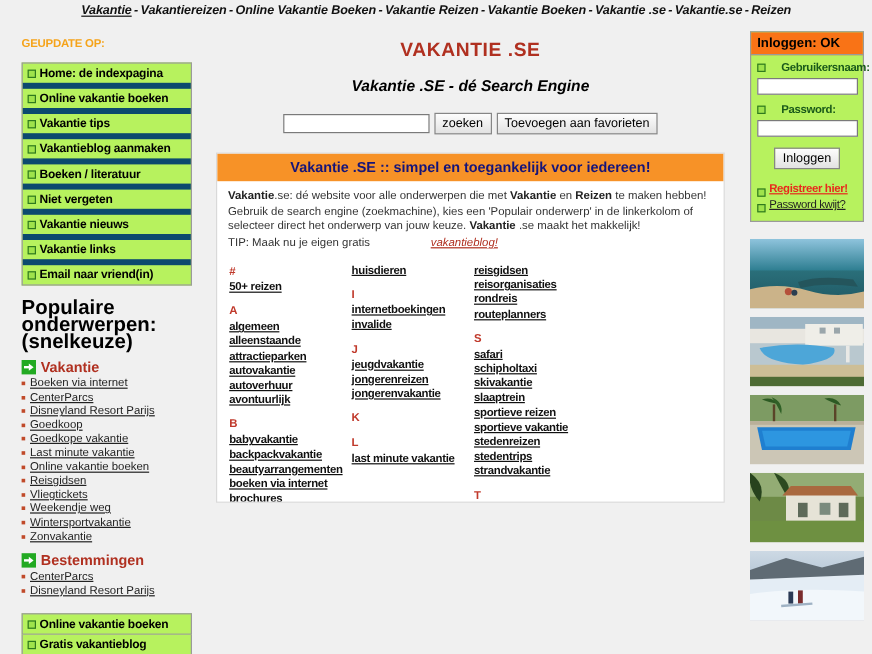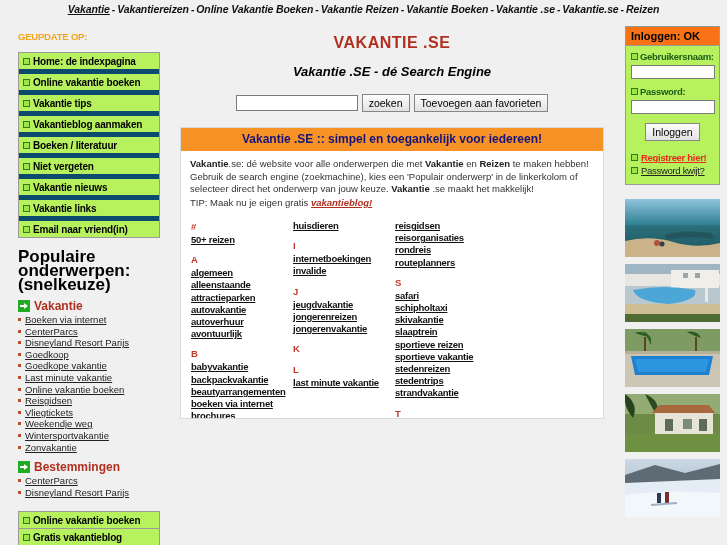--- a/index.html
+++ b/index.html
@@ -228,21 +228,21 @@
     padding: 4px 0 5px 0;
   }
   #panel-intro {
     padding: 7px 9px 0 9px;
     font-size: 9.5px;
     line-height: 12.5px;
     color: #333;
   }
   #panel-intro b { color: #222; }
   #panel-intro .tip { display: block; margin-top: 1px; }
-  #panel-intro .tipword { font-style: italic; font-weight: bold; color: #b03020; }
+  #panel-intro .tipword { font-style: italic; font-weight: normal; color: #b03020; margin-left: 48px; }
 
   #az {
     display: flex;
     padding: 11px 0 0 10px;
     gap: 0;
   }
   .azcol { width: 102px; }
   .azcol.wide { width: 108px; }
   .letter {
     color: #c0392b;
@@ -280,40 +280,40 @@
   }
   .login-head {
     background: #f97316;
     border-bottom: 1px solid #9a9a9a;
     font-weight: bold;
     font-size: 11px;
     padding: 3px 5px;
   }
   .login-body { padding: 5px 5px 7px 5px; }
   .login-label {
-    display: flex; align-items: center; gap: 2px;
+    display: flex; align-items: center; gap: 13px;
     font-size: 9.5px; font-weight: bold;
     color: #1a5a1a;
     margin-bottom: 3px;
     white-space: nowrap;
     letter-spacing: -0.3px;
   }
   .login-body input[type=text], .login-body input[type=password] {
     width: 84px; height: 14px;
     border: 1px solid #7a7a7a;
     background: #fff;
     margin-bottom: 7px;
     font-family: "Liberation Sans", sans-serif;
     font-size: 10px;
     padding: 0 2px;
   }
   .login-btn-wrap { text-align: center; padding: 2px 0 10px 0; }
   .login-links { }
   .login-links div {
-    display: flex; align-items: center; gap: 3px;
+    display: flex; align-items: flex-end; gap: 3px;
     font-size: 9.5px; line-height: 13px;
     white-space: nowrap;
     letter-spacing: -0.3px;
   }
   .login-links a { text-decoration: underline; color: #222; }
   .login-links a.reg { color: #e8291c; font-weight: bold; }
 
   .thumbs { margin-top: 14px; width: 95px; }
   .thumb {
     width: 95px; height: 58px;

